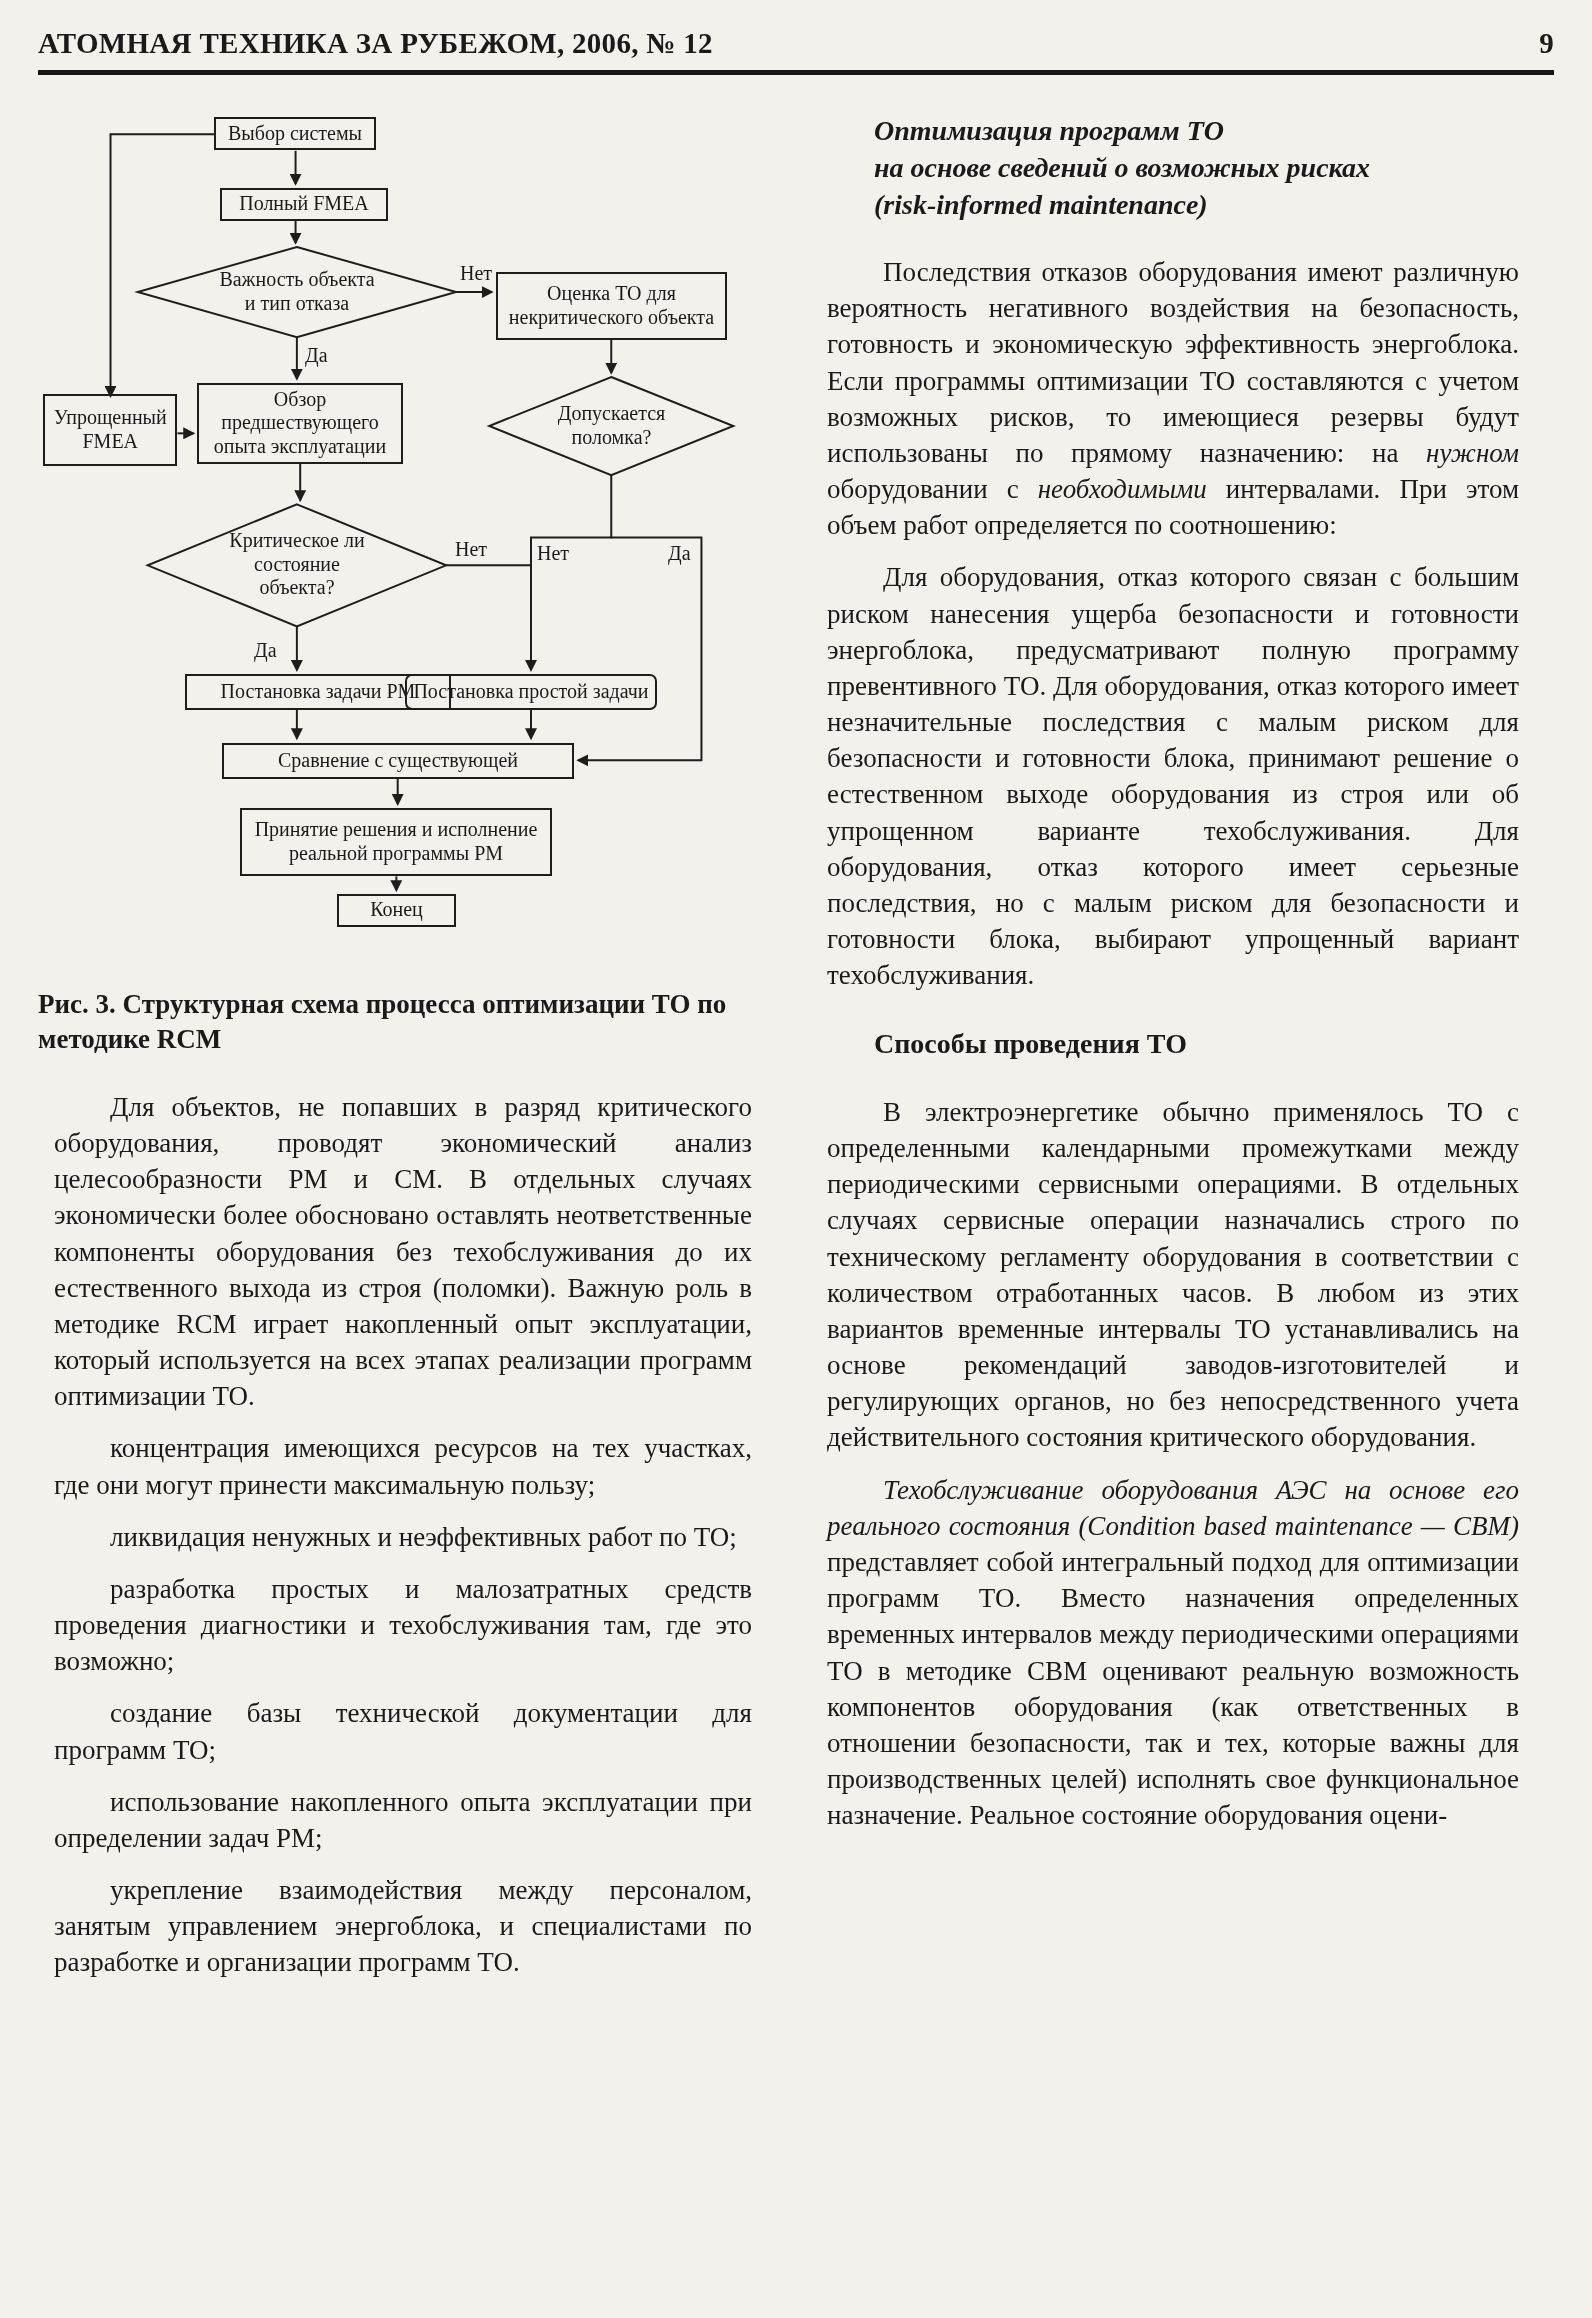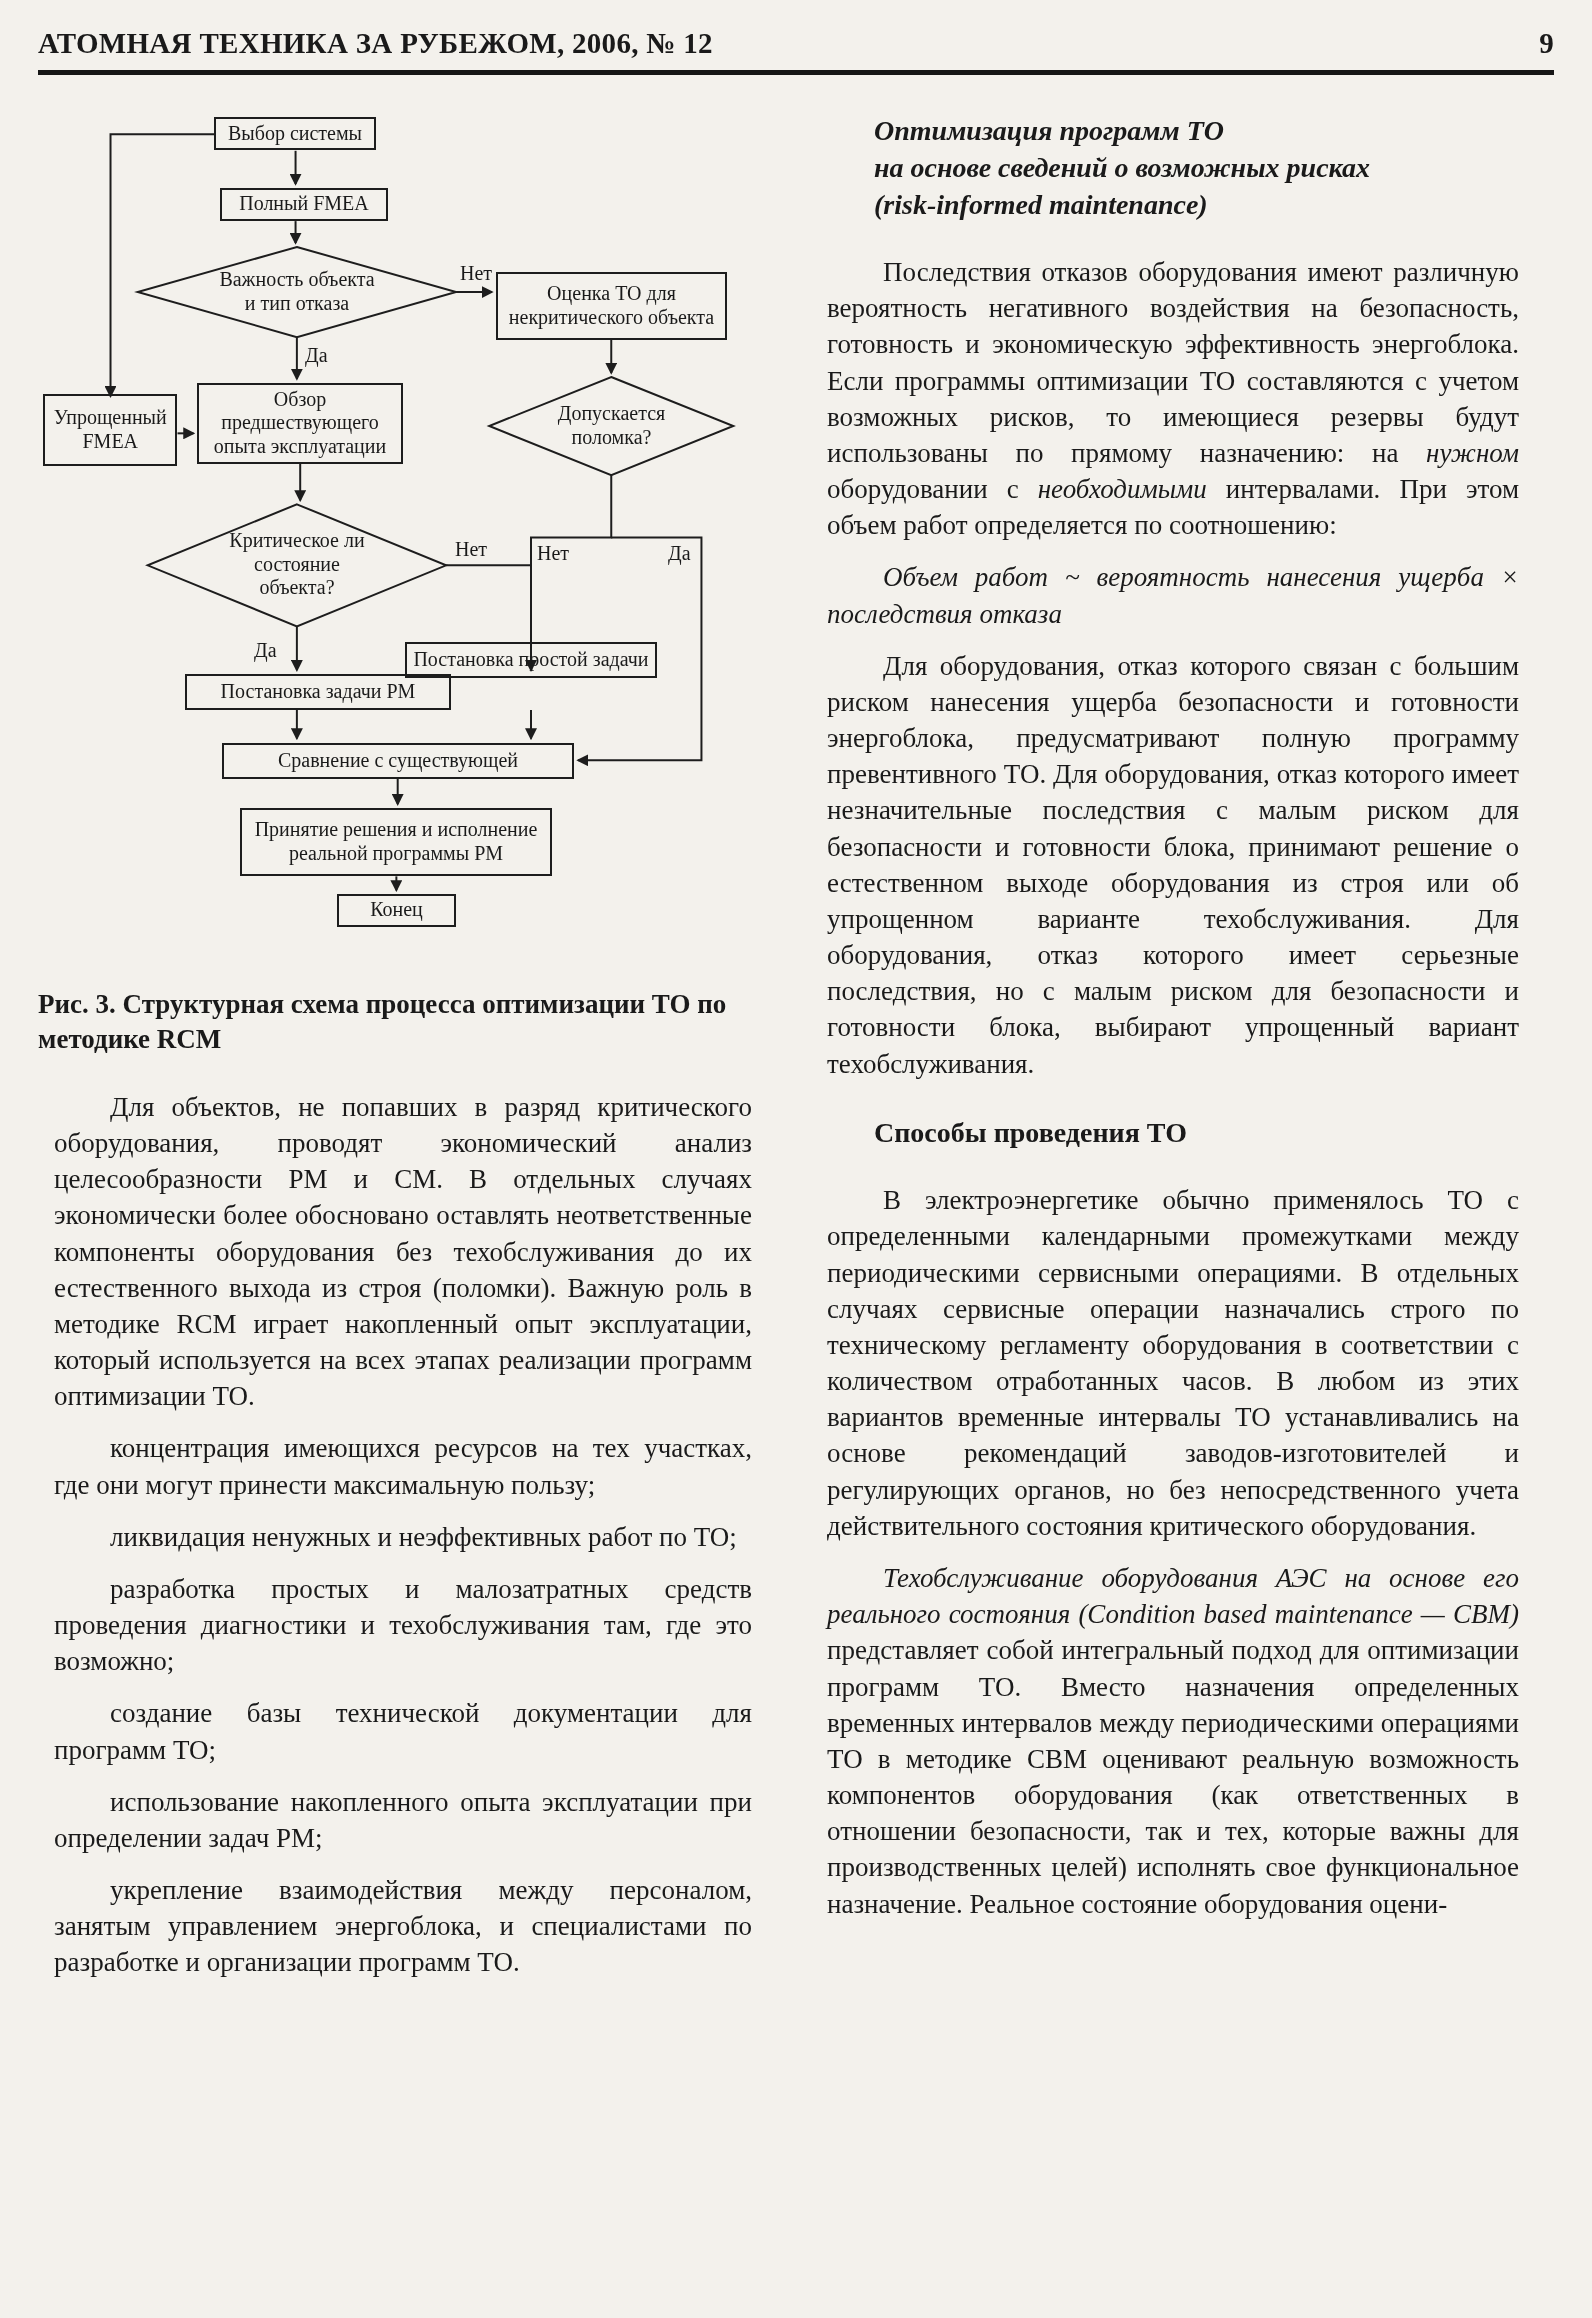--- a/index.html
+++ b/index.html
@@ -108,21 +108,21 @@
 FMEA</div>
         <div class="fc-box" style="left:159px; top:270px; width:206px; height:81px;">Обзор
 предшествующего
 опыта эксплуатации</div>
         <div class="fc-dtext" style="left:474px; top:277px; width:199px; height:72px;">Допускается
 поломка?</div>
         <div class="fc-dtext" style="left:146px; top:403px; width:226px; height:98px;">Критическое ли
 состояние
 объекта?</div>
         <div class="fc-box" style="left:147px; top:561px; width:266px; height:36px;">Постановка задачи РМ</div>
-        <div class="fc-box" style="left:367px; top:529px; width:252px; height:36px;">Постановка простой задачи</div>
+        <div class="fc-box" style="left:367px; top:561px; width:252px; height:36px;border-radius:7px;">Постановка простой задачи</div>
         <div class="fc-box" style="left:184px; top:630px; width:352px; height:36px;">Сравнение с существующей</div>
         <div class="fc-box" style="left:202px; top:695px; width:312px; height:68px;">Принятие решения и исполнение
 реальной программы РМ</div>
         <div class="fc-box" style="left:299px; top:781px; width:119px; height:33px;">Конец</div>
 
         <div class="fc-lbl" style="left:422px; top:150px;">Нет</div>
         <div class="fc-lbl" style="left:267px; top:232px;">Да</div>
         <div class="fc-lbl" style="left:417px; top:426px;">Нет</div>
         <div class="fc-lbl" style="left:499px; top:430px;">Нет</div>
         <div class="fc-lbl" style="left:630px; top:430px;">Да</div>
@@ -141,21 +141,20 @@
           <p class="para"><span>укрепление взаимодействия между персоналом, занятым управлением энергоблока, и специалистами по разработке и организации программ ТО.</span></p>
         </div>
     </div>
 
     <div class="col right">
       <div id="right-blocks">
           <h3 class="hd hd-bi">Оптимизация программ ТО
 на основе сведений о возможных рисках
 (risk-informed maintenance)</h3>
           <p class="para"><span>Последствия отказов оборудования имеют различную вероятность негативного воздействия на безопасность, готовность и экономическую эффективность энергоблока. Если программы оптимизации ТО составляются с учетом возможных рисков, то имеющиеся резервы будут использованы по прямому назначению: на </span><span class="it">нужном</span><span> оборудовании с </span><span class="it">необходимыми</span><span> интервалами. При этом объем работ определяется по соотношению:</span></p>
-          <p class="para"><span class="it">Объем работ ~ вероятность нанесения ущерба × последствия отказа</span></p>
           <p class="para"><span>Для оборудования, отказ которого связан с большим риском нанесения ущерба безопасности и готовности энергоблока, предусматривают полную программу превентивного ТО. Для оборудования, отказ которого имеет незначительные последствия с малым риском для безопасности и готовности блока, принимают решение о естественном выходе оборудования из строя или об упрощенном варианте техобслуживания. Для оборудования, отказ которого имеет серьезные последствия, но с малым риском для безопасности и готовности блока, выбирают упрощенный вариант техобслуживания.</span></p>
           <h3 class="hd hd-b">Способы проведения ТО</h3>
           <p class="para"><span>В электроэнергетике обычно применялось ТО с определенными календарными промежутками между периодическими сервисными операциями. В отдельных случаях сервисные операции назначались строго по техническому регламенту оборудования в соответствии с количеством отработанных часов. В любом из этих вариантов временные интервалы ТО устанавливались на основе рекомендаций заводов-изготовителей и регулирующих органов, но без непосредственного учета действительного состояния критического оборудования.</span></p>
           <p class="para"><span class="it">Техобслуживание оборудования АЭС на основе его реального состояния (Condition based maintenance — CBM)</span><span> представляет собой интегральный подход для оптимизации программ ТО. Вместо назначения определенных временных интервалов между периодическими операциями ТО в методике CBM оценивают реальную возможность компонентов оборудования (как ответственных в отношении безопасности, так и тех, которые важны для производственных целей) исполнять свое функциональное назначение. Реальное состояние оборудования оцени-</span></p>
         </div>
     </div>
 
   </div>
 </div>
 

